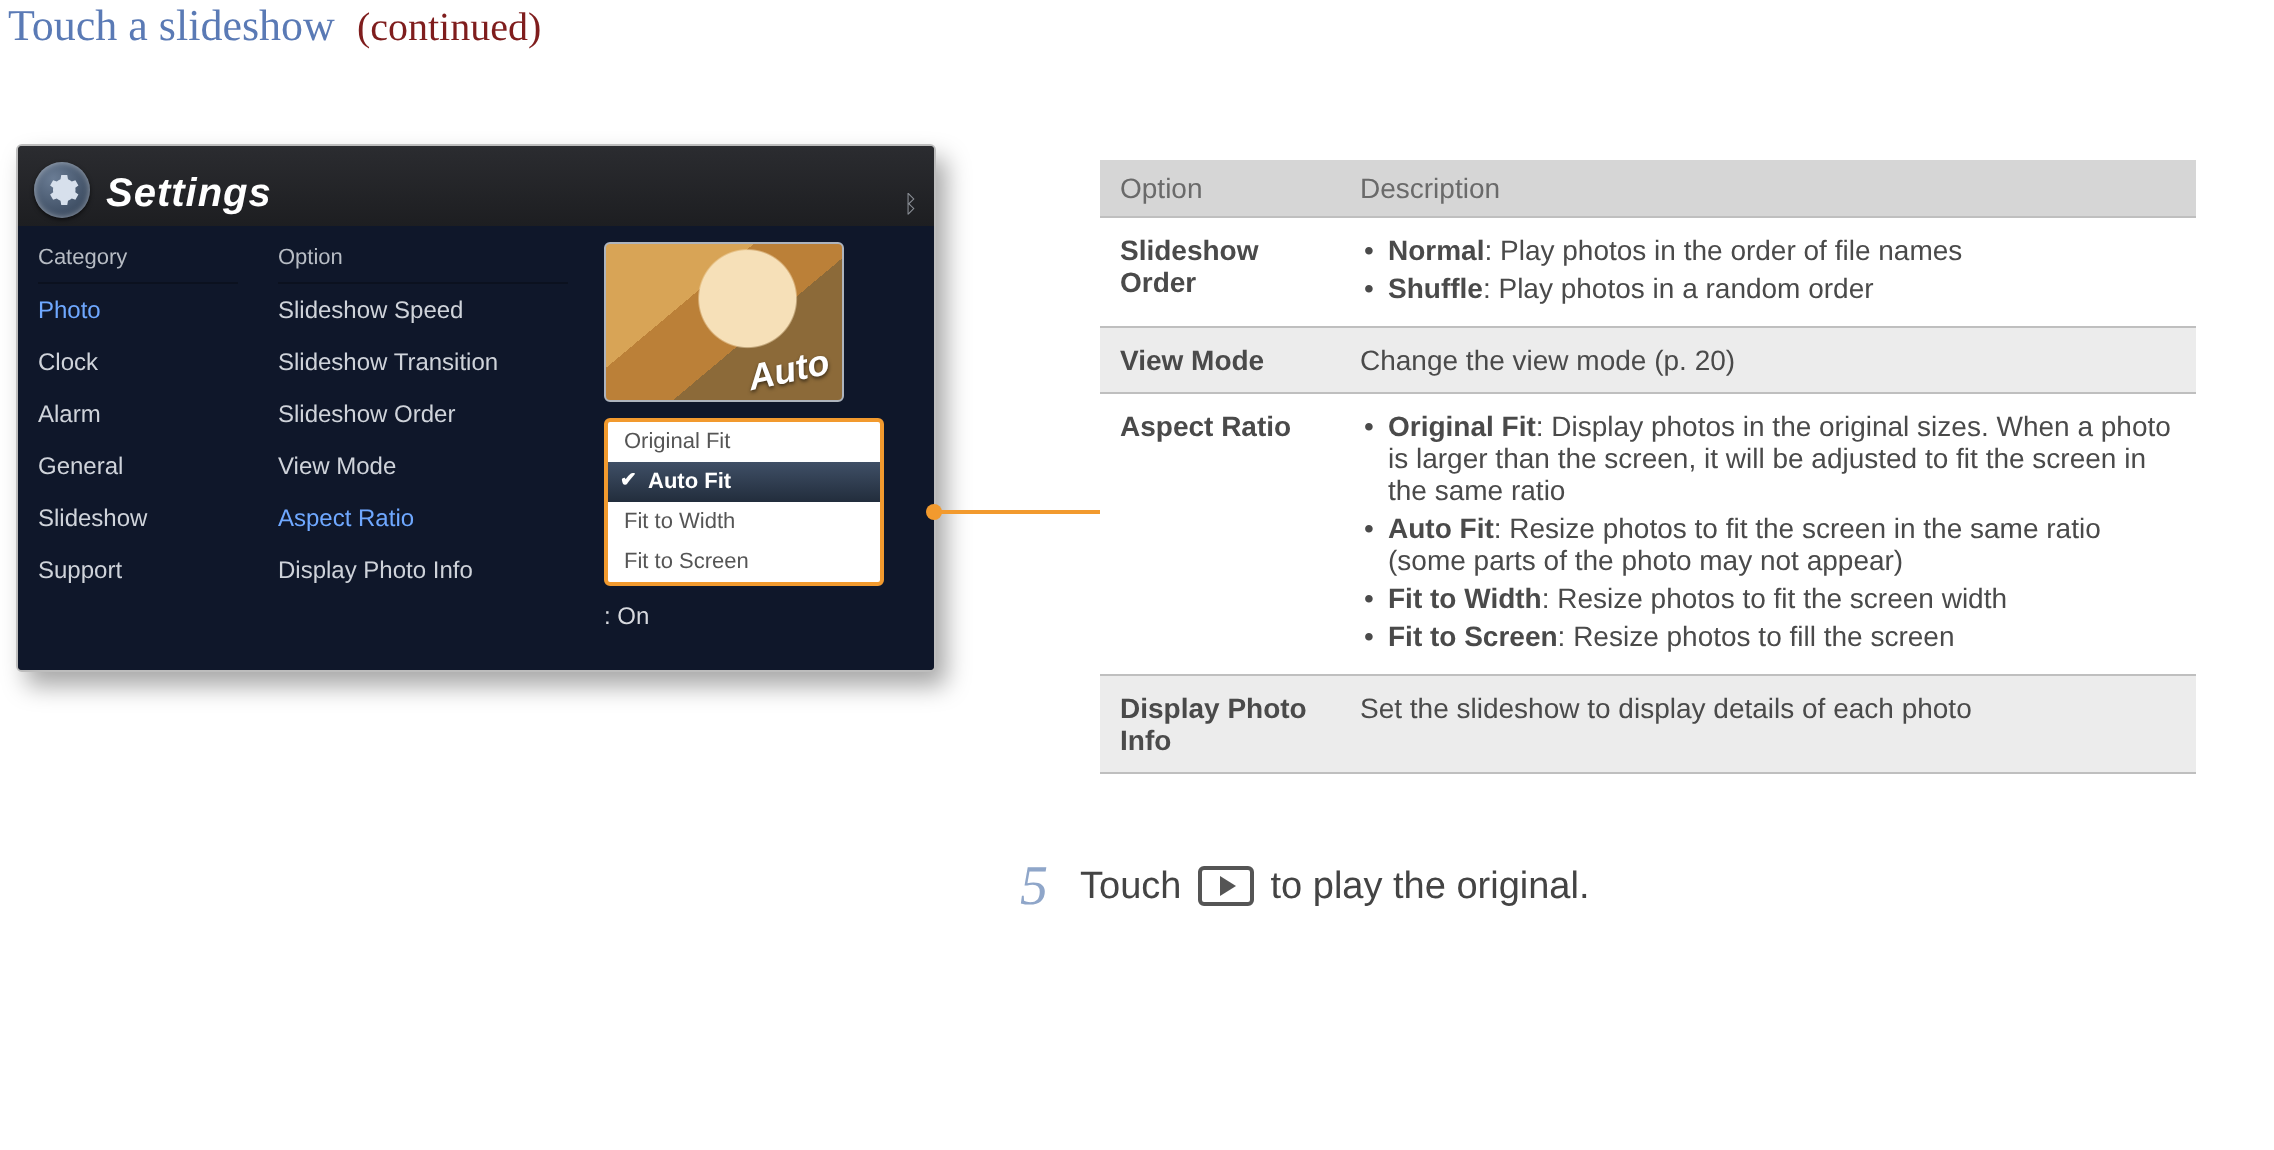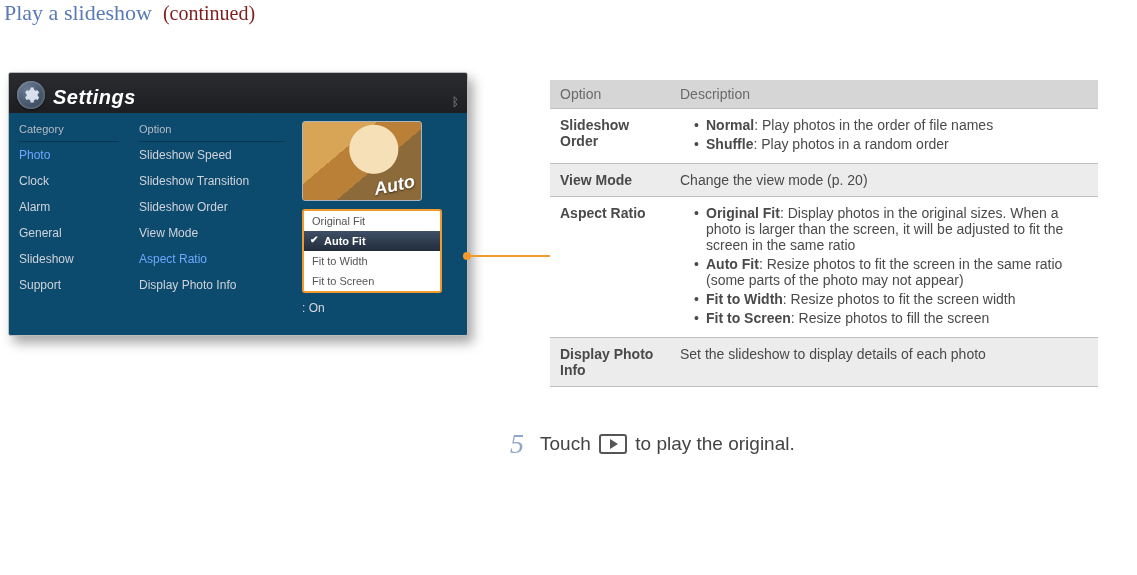--- a/index.html
+++ b/index.html
@@ -58,21 +58,21 @@
   .gear-badge svg { width: 18px; height: 18px; }
   .titlebar .title {
     font-size: 20px; font-weight: bold; font-style: italic; letter-spacing: .5px;
   }
   .titlebar .spacer { flex: 1; }
   .bt-icon { opacity: .6; font-size: 12px; color: #cfd6df; }
 
   .device-body {
     display: flex;
     height: calc(100% - 40px);
-    background: #0c4a6e;
+    background: #0f172a;
   }
   .col {
     padding: 6px 10px 0 10px;
   }
   .col.categories { width: 120px; }
   .col.options    { width: 165px; }
   .col-header {
     color: #b7bcc4;
     font-size: 11px;
     padding: 4px 0 6px 0;
@@ -182,21 +182,21 @@
     border-bottom: 1px solid #bfbfbf;
   }
   .opts-table td {
     padding: 8px 10px;
     vertical-align: top;
     border-bottom: 1px solid #bfbfbf;
   }
   .opts-table tr.shade td { background: #ececec; }
   .opt-name { font-weight: bold; width: 120px; }
   .opts-table ul { margin: 0; padding-left: 14px; list-style: none; }
-  .opts-table ul li { position: relative; padding-left: 0; margin-bottom: 3px; margin-left: 12px; }
+  .opts-table ul li { position: relative; padding-left: 0; margin-bottom: 3px; }
   .opts-table ul li::before {
     content: '•';
     position: absolute;
     left: -12px;
     top: 0;
   }
   .b { font-weight: bold; }
 
   
   .step-line {
@@ -233,21 +233,21 @@
     border-left: 8px solid #555;
     border-top: 5px solid transparent;
     border-bottom: 5px solid transparent;
     margin-left: 2px;
   }
 </style>
 </head>
 <body>
 
 <div class="page-title">
-  <span>Play a slideshow</span>
+  <span>Touch a slideshow</span>
   &nbsp;<span class="cont">(continued)</span>
 </div>
 
 <div class="device">
   <div class="titlebar">
     <span class="gear-badge">
       <svg viewBox="0 0 24 24">
           <path fill="#d7e0ec" d="M12 8a4 4 0 1 0 0 8 4 4 0 0 0 0-8zm9 4a8.9 8.9 0 0 0-.12-1.44l2.05-1.6-2-3.46-2.43.82a9 9 0 0 0-2.5-1.45L15.5 2h-4l-.5 2.87a9 9 0 0 0-2.5 1.45l-2.43-.82-2 3.46 2.05 1.6A8.9 8.9 0 0 0 6 12c0 .49.04.97.12 1.44l-2.05 1.6 2 3.46 2.43-.82a9 9 0 0 0 2.5 1.45L11.5 22h4l.5-2.87a9 9 0 0 0 2.5-1.45l2.43.82 2-3.46-2.05-1.6c.08-.47.12-.95.12-1.44z"></path>
         </svg>
     </span>

